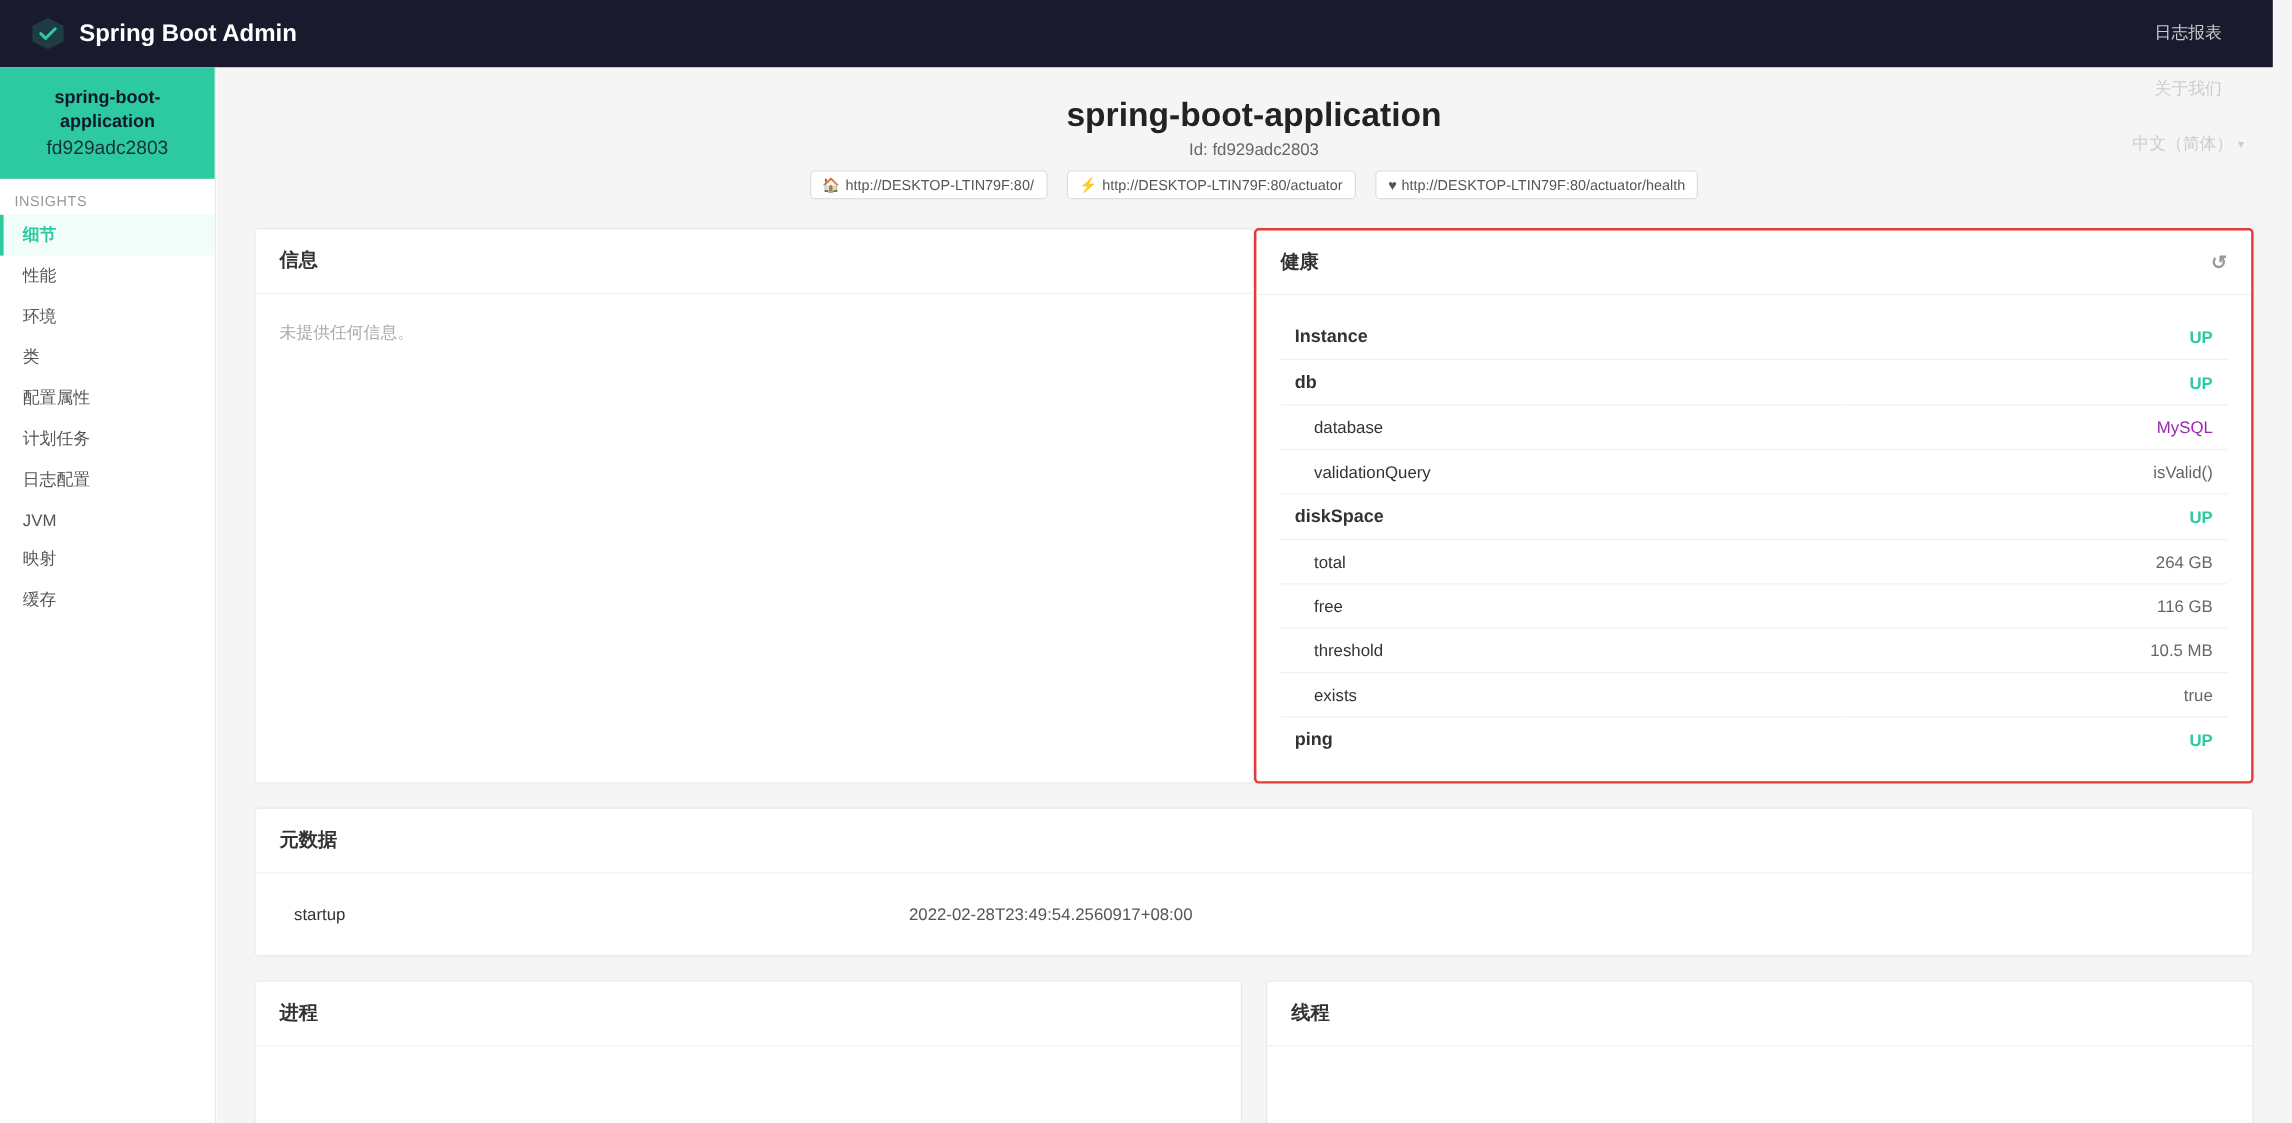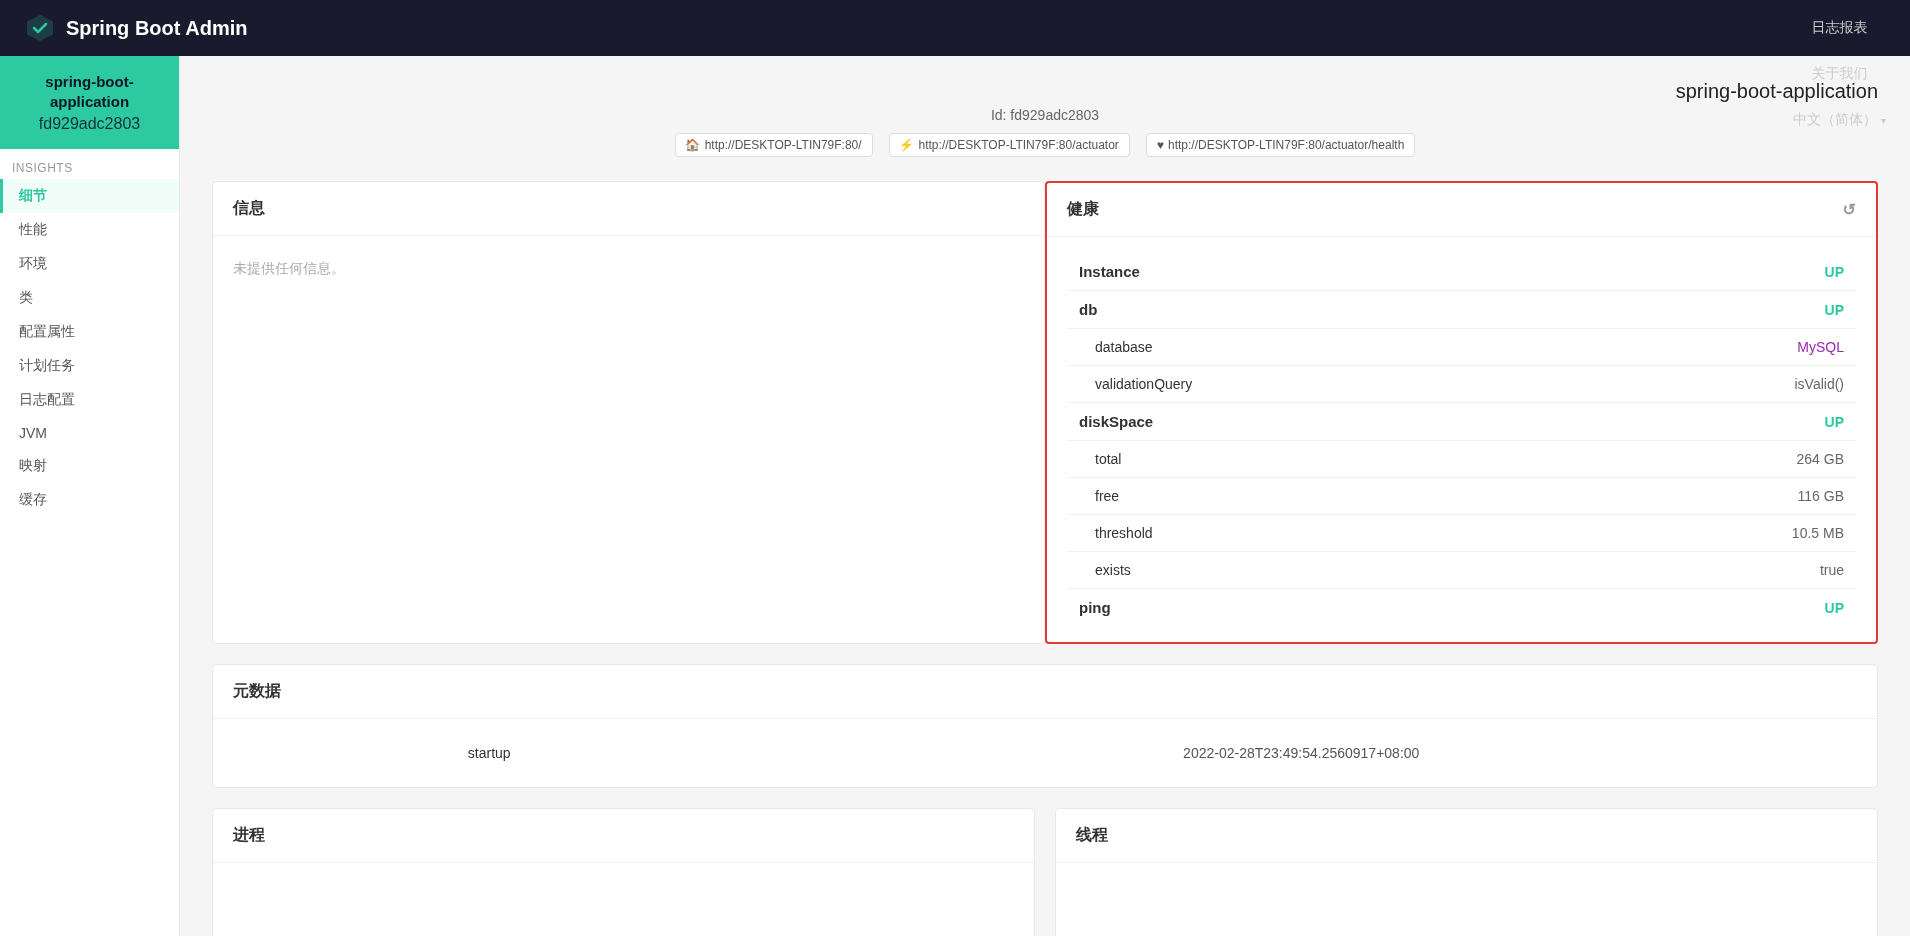--- a/index.html
+++ b/index.html
@@ -7,21 +7,21 @@
 
     
     .top-nav {
       background: #1a1a2e;
       color: #fff;
       display: flex;
       align-items: center;
       padding: 0 24px;
       height: 56px;
       position: fixed;
-      top: 0; left: 0; right: 0;
+      top: 0; left: 0; right: 16px;
       z-index: 100;
     }
     .top-nav .logo {
       display: flex;
       align-items: center;
       gap: 10px;
       font-size: 20px;
       font-weight: 600;
       color: #fff;
       text-decoration: none;
@@ -116,24 +116,23 @@
       flex: 1;
       padding: 24px 32px;
     }
 
     
     .page-header {
       text-align: center;
       margin-bottom: 24px;
     }
     .page-header h1 {
-      font-size: 20px;
-      font-weight: 400;
+      font-size: 28px;
+      font-weight: 700;
       color: #222;
-      text-align: right;
     }
     .page-header .app-id {
       font-size: 14px;
       color: #666;
       margin-top: 4px;
     }
     .page-header .links {
       display: flex;
       justify-content: center;
       gap: 16px;
@@ -235,21 +234,21 @@
     }
 
     
     .meta-table {
       width: 100%;
       border-collapse: collapse;
     }
     .meta-table tr {
       border-bottom: 1px solid #f0f0f0;
     }
-    .meta-table tr:last-child { border-bottom: none; text-align: center; }
+    .meta-table tr:last-child { border-bottom: none; }
     .meta-table td {
       padding: 10px 12px;
       font-size: 14px;
       color: #555;
     }
     .meta-table .meta-key {
       color: #333;
       min-width: 120px;
     }
 

